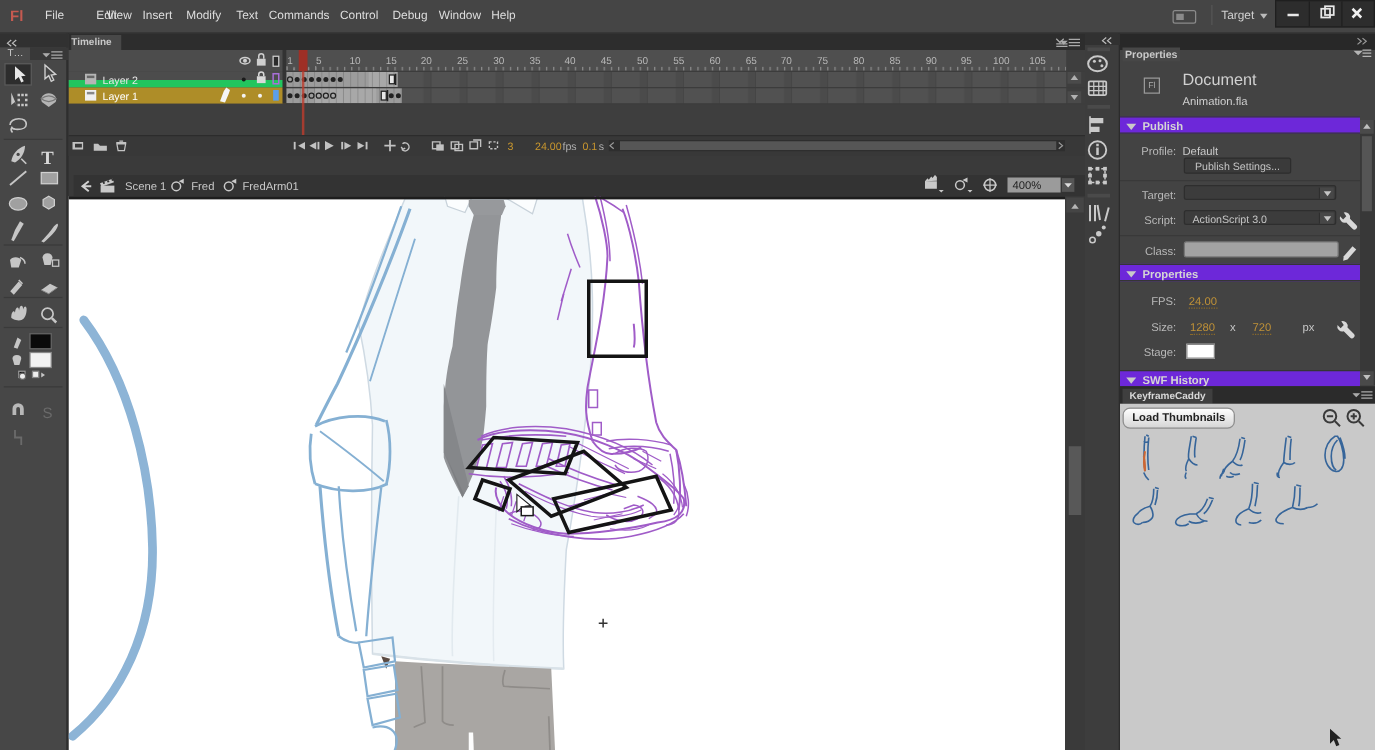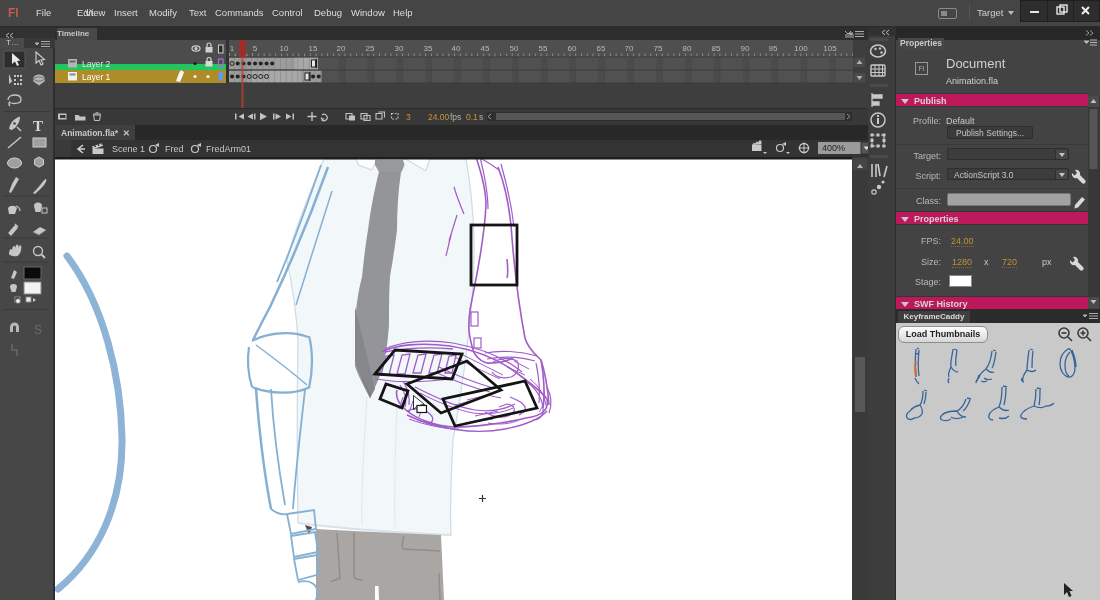--- a/index.html
+++ b/index.html
@@ -46,39 +46,39 @@
 .lname { position:absolute; left:27px; top:2px; font-size:8.5px; color:#e5e5e5; }
 #fr-area { left:174px; top:30px; width:639px; height:26px; background:#505050; }
 #tl-empty { left:0; top:56px; width:813px; height:25px; background:#3e3e3e; }
 #tl-bot { left:0; top:81px; width:813px; height:17px; background:#383838;
   border-top:1px solid #2c2c2c; }
 
 
 #doctabs { left:55px; top:125px; width:813px; height:15px; background:#282828; }
 #doctab { left:0; top:0; width:80px; height:15px; background:#3f3f3f;
   color:#c9c9c9; font-size:8.5px; font-weight:bold; padding:3px 0 0 6px; }
-#editbar { left:71px; top:140px; width:813px; height:17px; background:#333; }
+#editbar { left:59px; top:140px; width:813px; height:17px; background:#333; }
 .eb { position:absolute; top:4px; font-size:9px; color:#c9c9c9; }
 
 
 #canvas { left:55px; top:157px; width:797px; height:443px; background:#fff; }
 #canvtop { left:0; top:0; width:797px; height:2px; background:#1d1d1d; }
 #cscroll { left:852px; top:157px; width:16px; height:443px; background:#3a3a3a; }
 #cthumb { left:3px; top:200px; width:10px; height:55px; background:#585858; }
 
 
 #dock { left:868px; top:27px; width:28px; height:573px; background:#3d3d3d;
   border-right:1px solid #2b2b2b; }
 
 
 #rp { left:896px; top:27px; width:204px; height:573px; background:#434343; }
 #rp-tabs { left:0; top:0; width:204px; height:13px; background:#282828; }
 #rp-proptab { left:2px; top:11px; width:46px; height:11px; background:#474747;
   color:#c9c9c9; font-size:8.5px; font-weight:bold; text-align:center; line-height:11px;}
-.sechdr { position:absolute; left:0; width:192px; height:14px; background:#be185d;
+.sechdr { position:absolute; left:0; width:192px; height:14px; background:#6d28d9;
   border-top:1px solid #353535; border-bottom:1px solid #353535;
   color:#d5d5d5; font-size:9px; font-weight:bold; padding:2px 0 0 18px; }
 .sechdr:before { content:""; position:absolute; left:5px; top:5px; width:0; height:0;
   border-left:4px solid transparent; border-right:4px solid transparent;
   border-top:5px solid #c9c9c9; }
 .lbl { position:absolute; font-size:9px; color:#b9b9b9; text-align:right; width:45px; }
 .val { position:absolute; font-size:9px; color:#c9c9c9; }
 .amber { color:#bf9137; border-bottom:1px dotted #8a6a2a; }
 .dd { position:absolute; height:12px; background:#3c3c3c; border:1px solid #2e2e2e;
   border-radius:2px; }
@@ -397,23 +397,20 @@
       <path d="M436,87 l-3,2.5 l3,2.5" stroke="#999" fill="none"></path>
       <path d="M792,87 l3,2.5 l-3,2.5" stroke="#999" fill="none"></path>
       <rect x="441" y="86" width="349" height="7" fill="#565656"></rect>
 
       <rect x="171" y="13" width="3" height="43" fill="#333"></rect>
 
       <path d="M796,5 l3,3 3,-3 M796,9 h9 M796,11 h9" stroke="#aaa" fill="none" stroke-width="1" transform="translate(-6,-1)"></path>
     </svg>
   </div>
 
-  <div class="abs" id="doctabs">
-      <div class="abs" id="doctab">Animation.fla* &nbsp;✕</div>
-    </div>
   <div class="abs" id="editbar">
     <span class="eb" style="left:41px">Scene 1</span>
     <span class="eb" style="left:94px">Fred</span>
     <span class="eb" style="left:135px">FredArm01</span>
     <svg class="abs" style="left:0;top:0" width="813" height="17" viewBox="0 0 813 17">
       <path d="M12,5 L7,9 L12,13 M7,9 H14" stroke="#d0d0d0" stroke-width="1.6" fill="none"></path>
       <path d="M21,6.5 l10,-3.5 l1.2,2.8 l-10,3.5 Z" fill="#c9c9c9"></path>
       <path d="M23,5.8 l1.5,-0.5 l0.6,1.4 l-1.5,0.5 Z M26.5,4.6 l1.5,-0.5 l0.6,1.4 l-1.5,0.5 Z M30,3.4 l1.5,-0.5 l0.6,1.4 l-1.5,0.5 Z" fill="#333"></path>
       <rect x="21.5" y="8.5" width="11" height="5.5" fill="#c9c9c9"></rect>
       <g fill="#c9c9c9">

